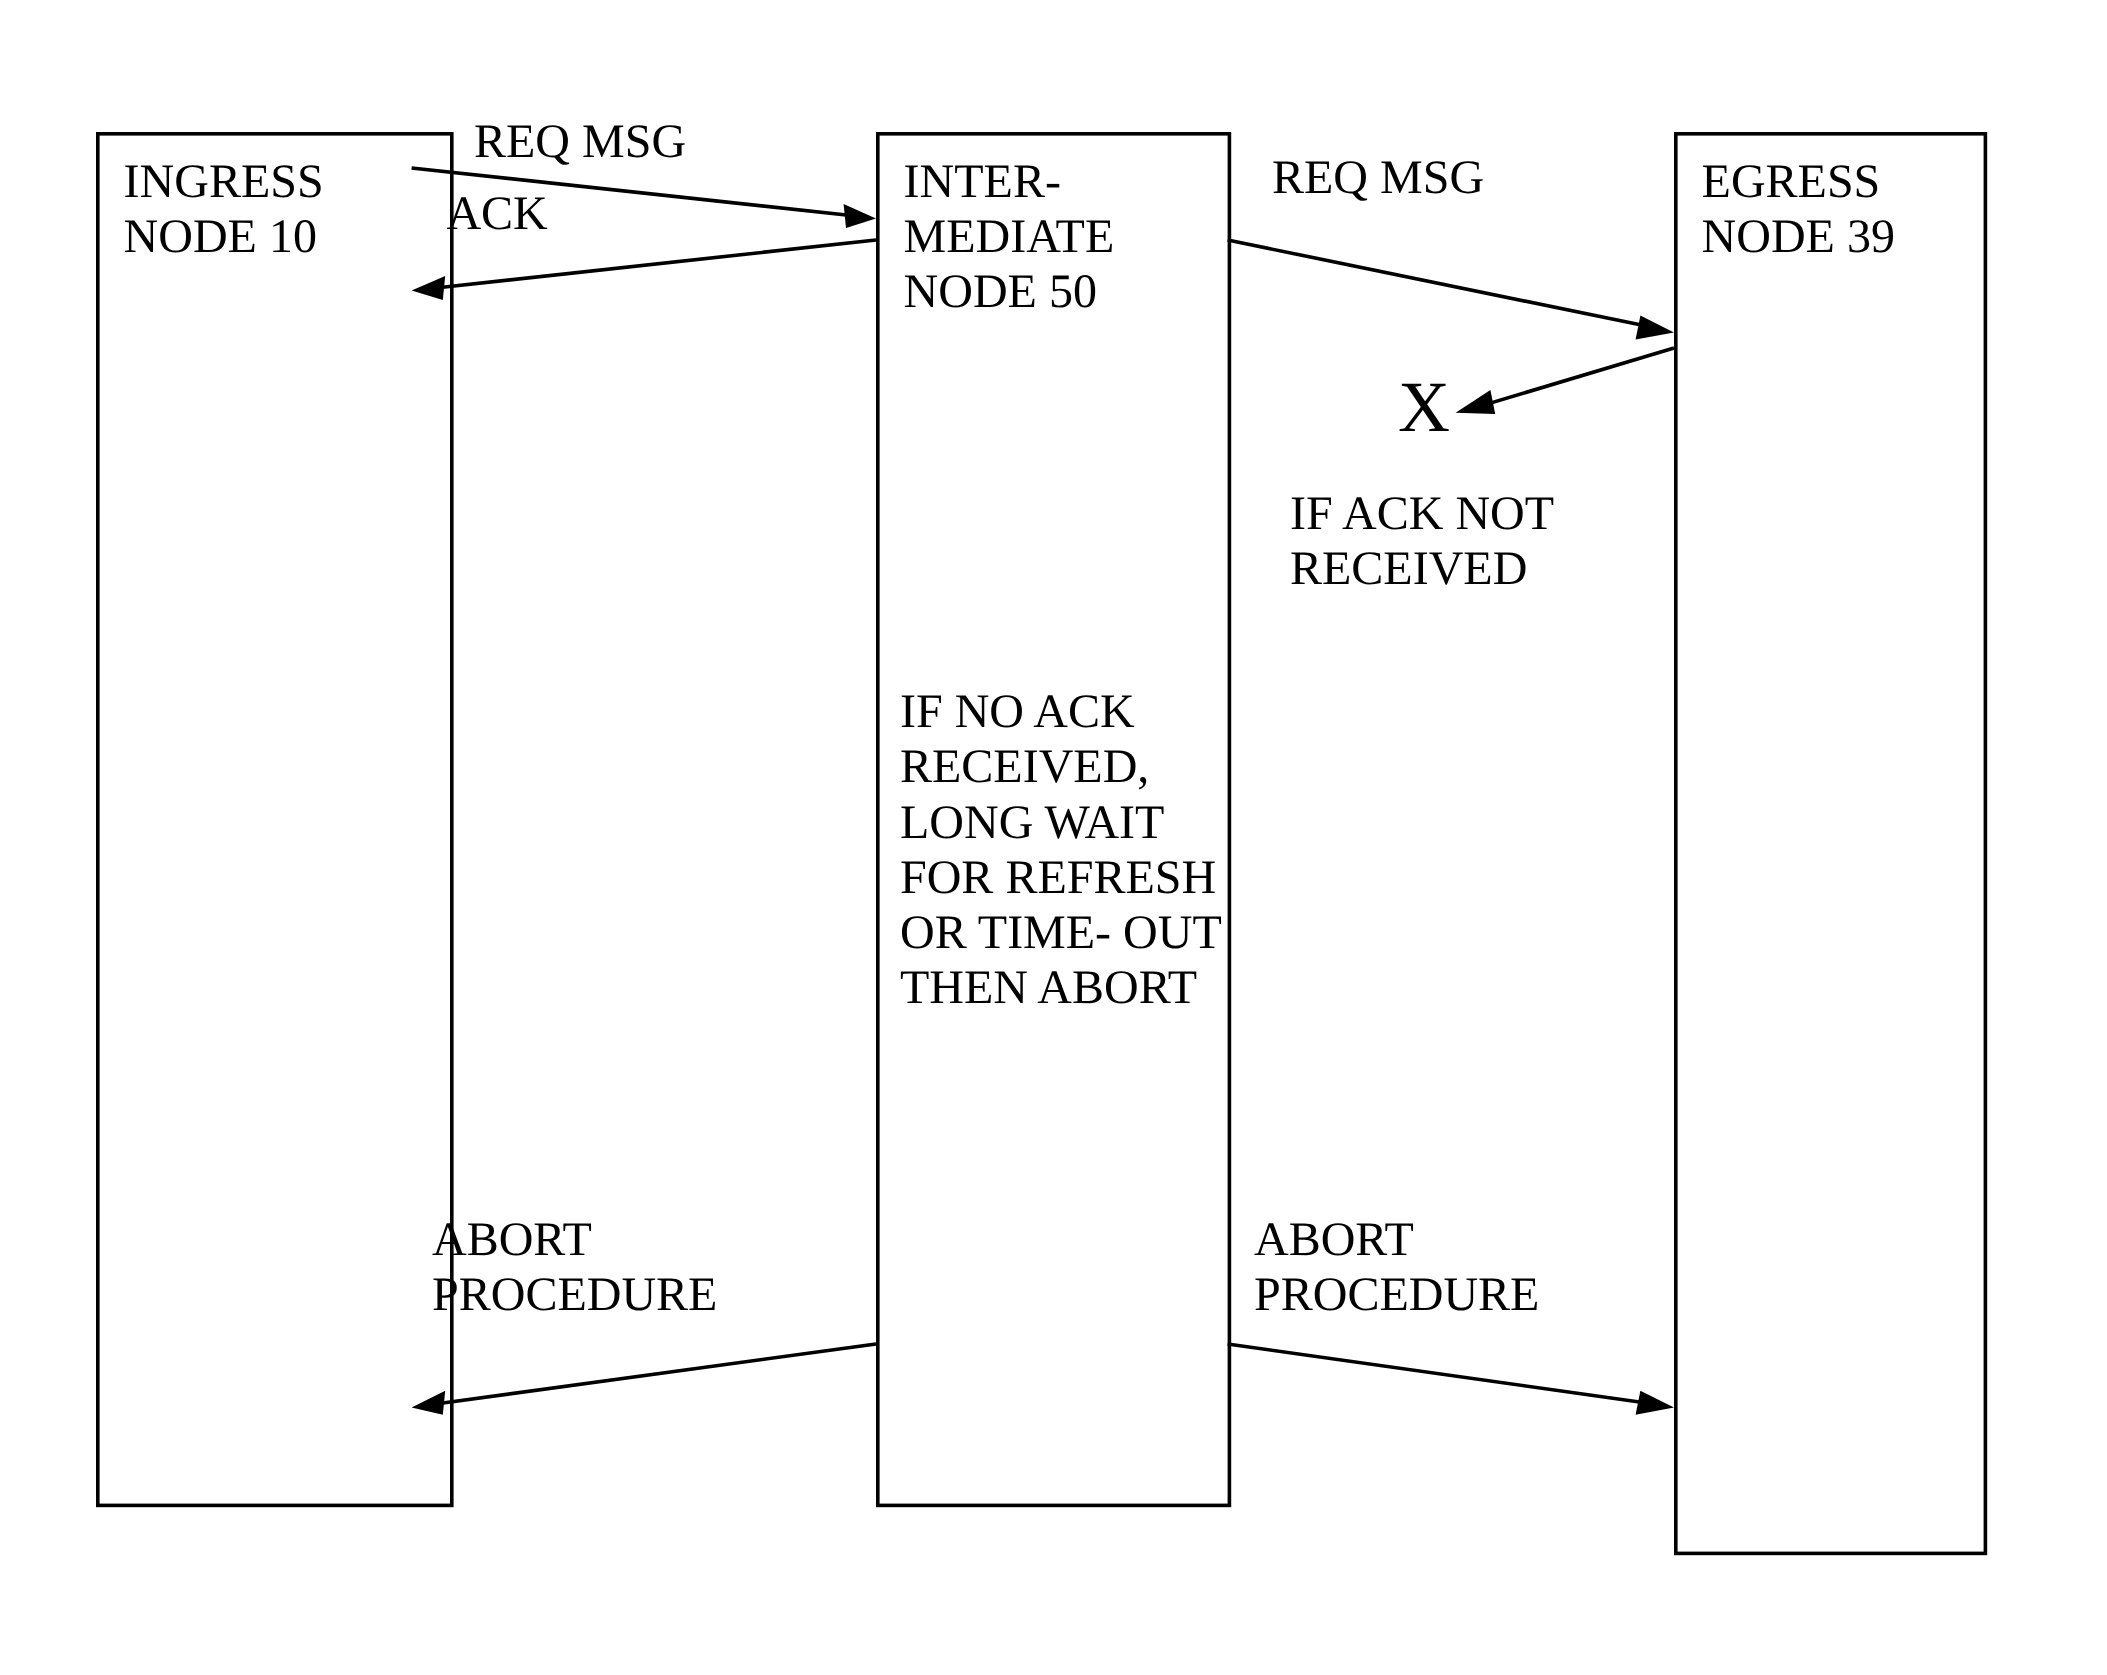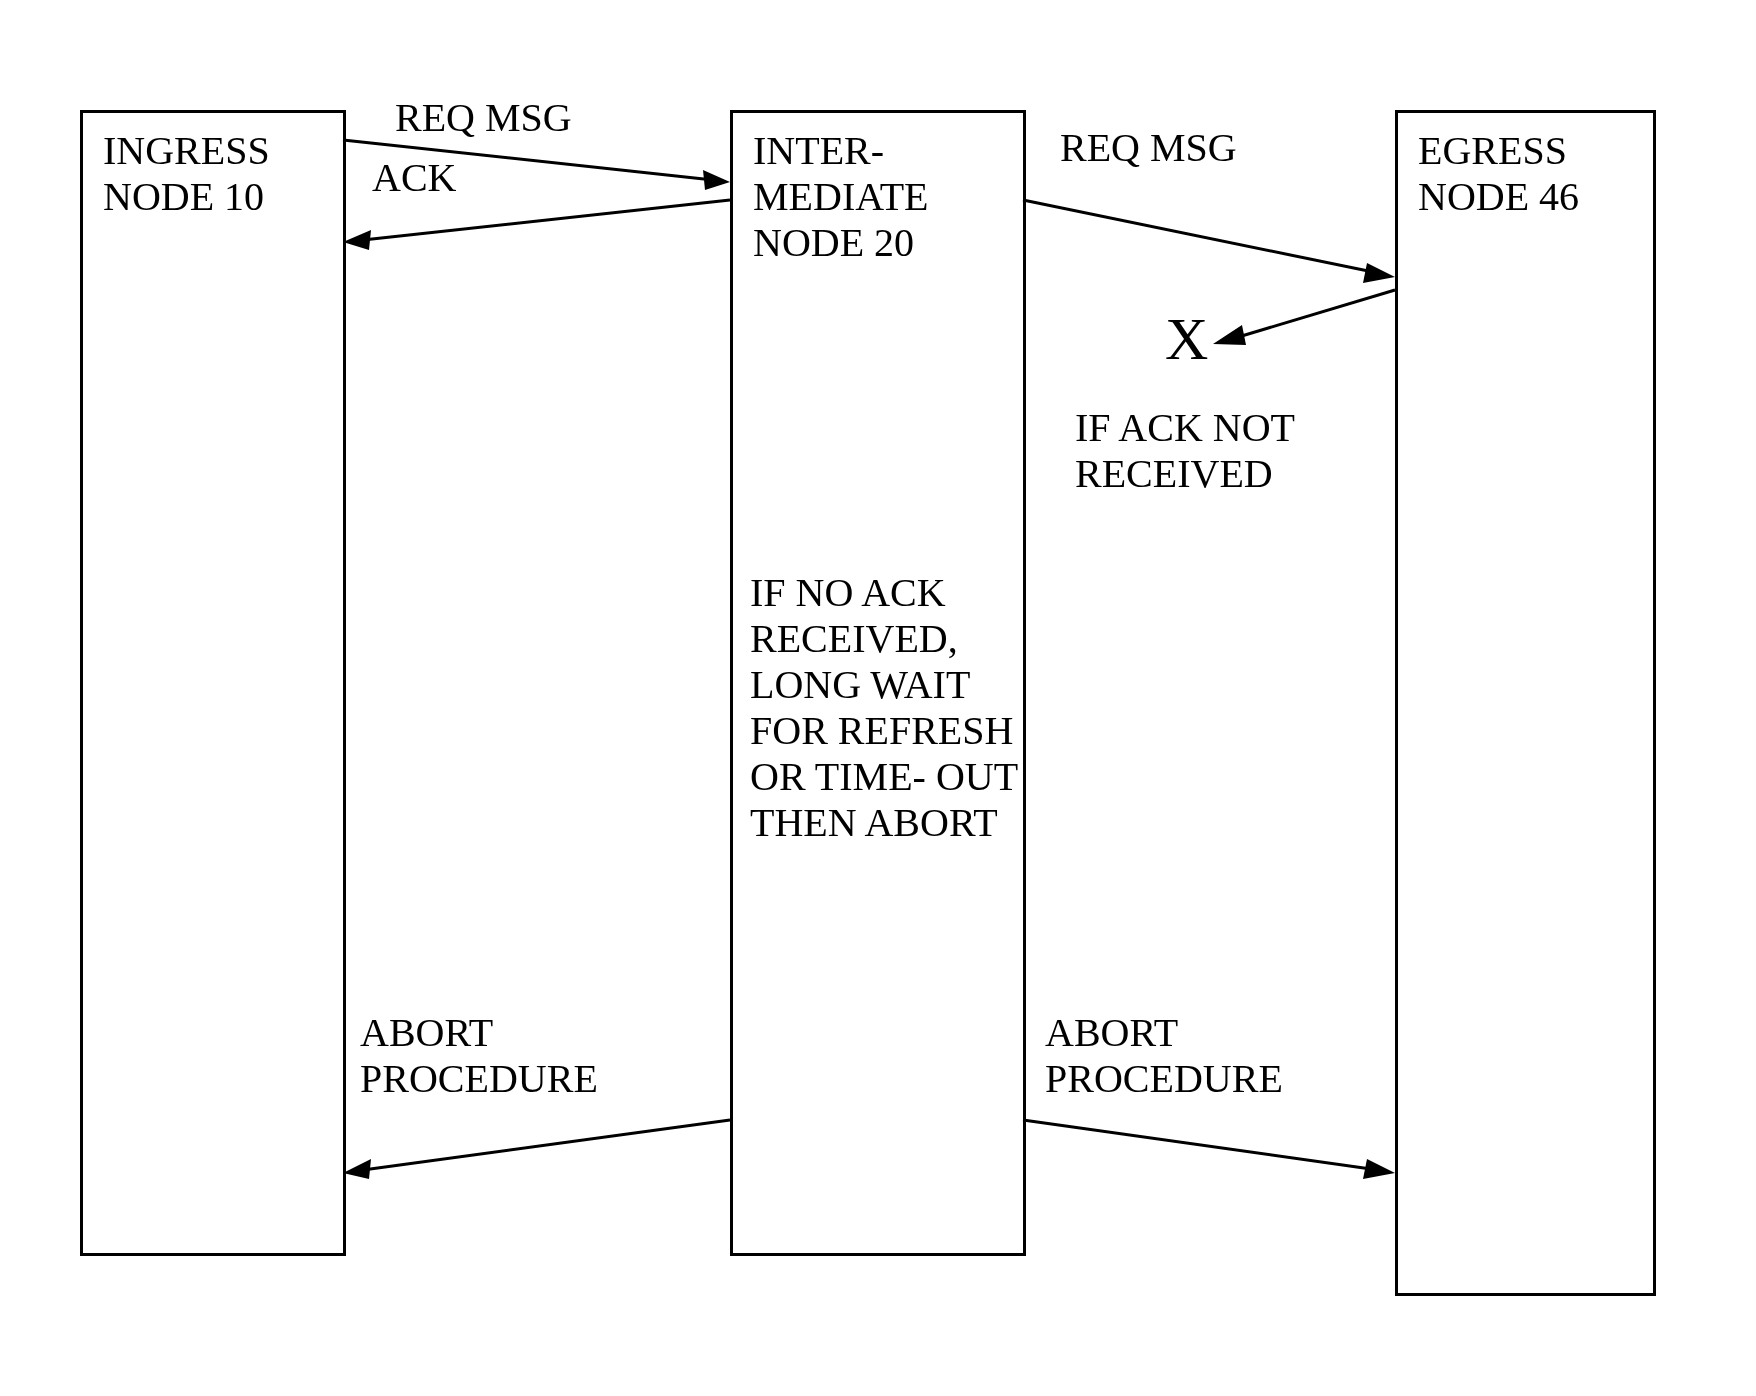--- a/index.html
+++ b/index.html
@@ -10,30 +10,30 @@
   .big-x{position:absolute;font-size:60px;font-weight:normal;}
   .arrow{position:absolute;overflow:visible;}
   .arrow line{stroke:#000;stroke-width:3;}
   .arrow polygon{fill:#000;}
 </style>
 </head>
 <body>
 
 <div class="stage">
 
-  <div class="lane" style="left:80px;top:110px;width:260px;height:1140px;">
+  <div class="lane" style="left:80px;top:110px;width:260px;height:1140px;padding-left:32px;">
     <div class="lane-label" style="left:20px;top:15px;width:220px;">INGRESS NODE 10</div>
   </div>
 
   <div class="lane" style="left:730px;top:110px;width:290px;height:1140px;">
-    <div class="lane-label" style="left:20px;top:15px;width:250px;">INTER- MEDIATE NODE 20</div>
+    <div class="lane-label" style="left:20px;top:15px;width:250px;">INTER- MEDIATE NODE 50</div>
   </div>
 
   <div class="lane" style="left:1395px;top:110px;width:255px;height:1180px;">
-    <div class="lane-label" style="left:20px;top:15px;width:215px;">EGRESS NODE 46</div>
+    <div class="lane-label" style="left:20px;top:15px;width:215px;">EGRESS NODE 39</div>
   </div>
 
   <div class="msg" style="left:395px;top:95px;">REQ MSG</div>
   <svg class="arrow" style="left:343px;top:130px;width:387px;height:60px;">
     <line x1="0" y1="10" x2="370" y2="50"></line>
     <polygon points="387,52 360,40 362,60"></polygon>
   </svg>
 
   <div class="msg" style="left:372px;top:155px;">ACK</div>
   <svg class="arrow" style="left:343px;top:190px;width:387px;height:60px;">

